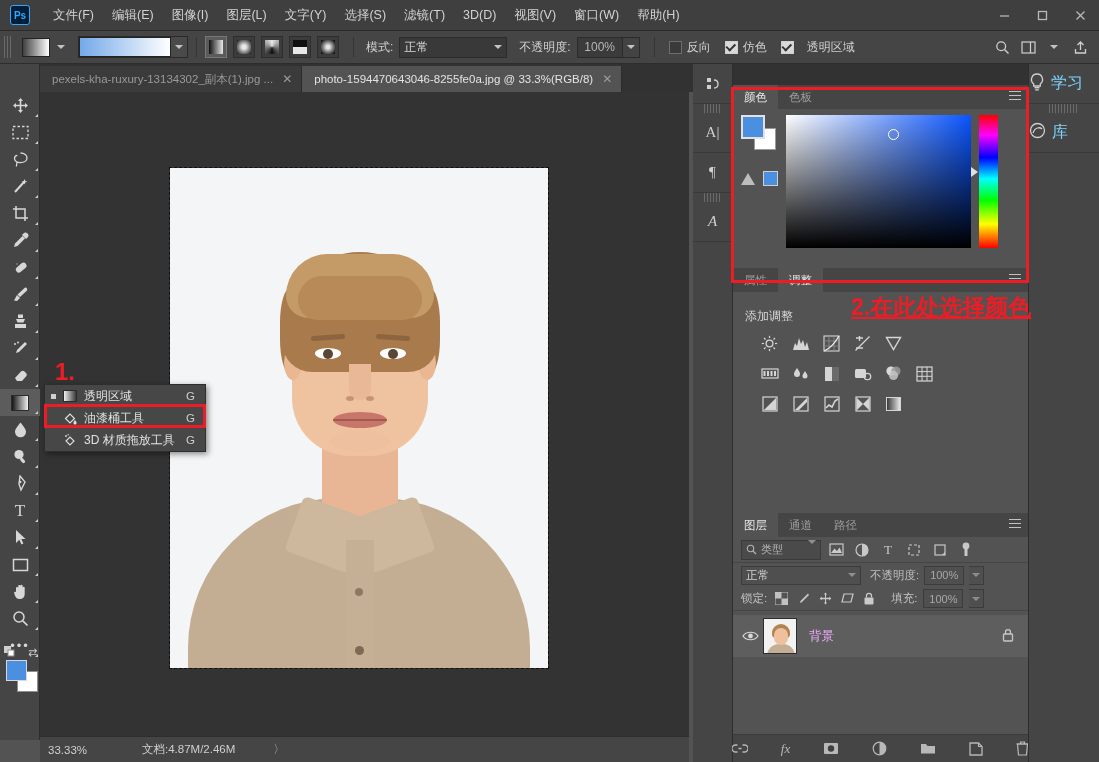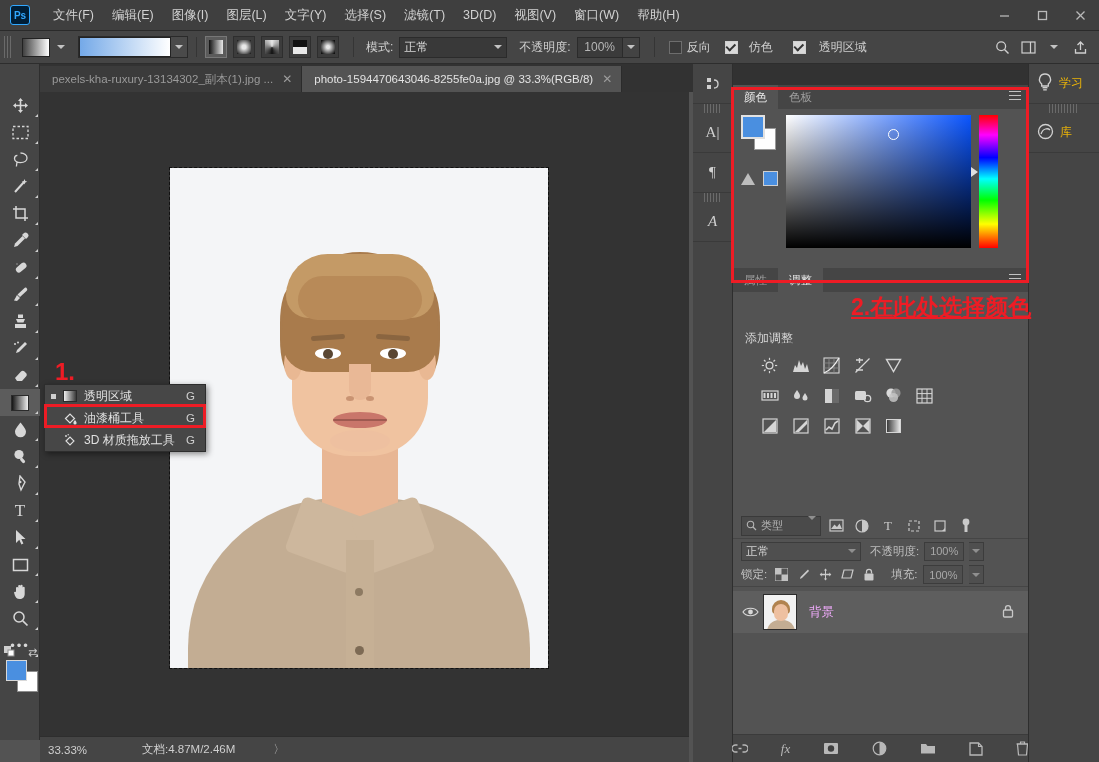--- a/index.html
+++ b/index.html
@@ -129,21 +129,21 @@
   .irisR{position:absolute;left:218px;top:181px;width:10px;height:10px;border-radius:50%;background:#5a4632;}
   .nose{position:absolute;left:179px;top:196px;width:22px;height:36px;background:#e9b896;border-radius:0 0 12px 12px;}
   .nostrilL{position:absolute;left:176px;top:228px;width:8px;height:5px;border-radius:50%;background:#c99372;}
   .nostrilR{position:absolute;left:196px;top:228px;width:8px;height:5px;border-radius:50%;background:#c99372;}
   .lip{position:absolute;left:163px;top:244px;width:54px;height:16px;background:#c9766a;border-radius:50%;}
   .lipline{position:absolute;left:163px;top:251px;width:54px;height:2px;background:#9e5a50;border-radius:2px;}
   .chin{position:absolute;left:160px;top:262px;width:60px;height:22px;background:#eec0a0;border-radius:50%;}
 
   
   .rightdock{position:absolute;left:1028px;top:64px;width:71px;height:698px;background:#454545;border-left:1px solid #2e2e2e;}
-  .dockitem{height:40px;display:flex;align-items:center;gap:6px;padding-left:8px;color:#eab308;font-size:12px;
+  .dockitem{height:40px;display:flex;align-items:center;gap:6px;color:#7dd3fc;font-size:16px;
             border-bottom:1px solid #3a3a3a;}
   .dockgrip{height:9px;background:repeating-linear-gradient(to right,#6a6a6a 0 1px,transparent 1px 3px);
             margin:0 20px;}
 
   
   .icondock{position:absolute;left:693px;top:64px;width:40px;height:698px;background:#454545;border-right:1px solid #2e2e2e;}
   .icondock .it{height:40px;display:flex;align-items:center;justify-content:center;color:#d0d0d0;
                 border-bottom:1px solid #3a3a3a;font-size:15px;}
   .icondock .gp{height:9px;background:repeating-linear-gradient(to right,#6a6a6a 0 1px,transparent 1px 3px);margin:0 11px;}
 
@@ -167,21 +167,21 @@
   .sv-field{width:185px;height:133px;position:relative;
             background:linear-gradient(to top,#000,rgba(0,0,0,0)),linear-gradient(to right,#fff,#0a55ff);}
   .sv-cursor{position:absolute;left:102px;top:14px;width:11px;height:11px;border:1.5px solid #fff;border-radius:50%;}
   .hue-strip{width:19px;height:133px;position:relative;
     background:linear-gradient(to bottom,#ff0000 0%,#ff00ff 15%,#0000ff 32%,#00ffff 48%,#00ff00 64%,#ffff00 82%,#ff0000 100%);}
   .hue-mark{position:absolute;left:-8px;top:52px;width:0;height:0;
     border-top:5px solid transparent;border-bottom:5px solid transparent;border-left:7px solid #e0e0e0;}
 
   
   #adjPanel{left:733px;top:268px;width:295px;height:242px;}
-  .adj-title{padding:10px 0 8px 12px;font-size:12px;color:#d6d6d6;margin-top:28px;}
+  .adj-title{padding:16px 0 8px 12px;font-size:12px;color:#d6d6d6;}
   .adj-row{display:flex;gap:10px;padding-left:26px;margin-bottom:9px;}
   .adj-ic{width:21px;height:21px;display:flex;align-items:center;justify-content:center;color:#d5d5d5;}
 
   
   #layersPanel{left:733px;top:513px;width:295px;height:249px;}
   .filterrow{display:flex;align-items:center;height:26px;padding:0 8px;gap:4px;border-bottom:1px solid #454545;}
   .filterbox{width:80px;height:20px;background:#4a4a4a;border:1px solid #3a3a3a;display:flex;align-items:center;
              gap:4px;padding:0 4px;color:#b4b4b4;font-size:11px;}
   .filterbox .cr{margin-left:auto;}
   .fic{width:22px;height:20px;display:flex;align-items:center;justify-content:center;color:#c9c9c9;font-size:12px;}
@@ -310,21 +310,21 @@
     </div>
 
     <div class="sep" style="margin:0 14px"></div>
 
     <div class="chkgrp">
       <div class="chk"></div>
       <span class="lbl" style="margin:0">反向</span>
     </div>
     <div class="chkgrp">
       <div class="chk on"></div>
-      <span class="lbl" style="margin:6px">仿色</span>
+      <span class="lbl" style="margin:0">仿色</span>
     </div>
     <div class="chkgrp">
       <div class="chk on"></div>
       <span class="lbl" style="margin:8px">透明区域</span>
     </div>
 
     <div class="obar-right">
       <div class="obar-icon">
         <svg width="15" height="15" viewBox="0 0 15 15">
             <circle cx="6.2" cy="6.2" r="4.4" fill="none" stroke="#cfcfcf" stroke-width="1.3"></circle>
@@ -722,20 +722,26 @@
             <path d="M14.5 1.5 L8 8 L14.5 14.5 Z" fill="#d5d5d5"></path>
           </svg>
       </div>
       <div class="adj-ic">
         <div style="width:15px;height:14px;border:1px solid #d5d5d5;background:linear-gradient(to right,#3a3a3a,#e8e8e8)"></div>
       </div>
     </div>
   </div>
 
   <div class="panel" id="layersPanel">
+    <div class="panel-tabs">
+      <div class="ptab active">图层</div>
+      <div class="ptab">通道</div>
+      <div class="ptab">路径</div>
+      <div class="pmenu"></div>
+    </div>
 
     <div class="filterrow">
       <div class="filterbox">
         <svg width="11" height="11" viewBox="0 0 11 11">
             <circle cx="4.5" cy="4.5" r="3.2" fill="none" stroke="#b4b4b4" stroke-width="1.1"></circle>
             <line x1="7" y1="7" x2="10" y2="10" stroke="#b4b4b4" stroke-width="1.2"></line>
           </svg>
         <span>类型</span>
         <span class="cr"><span class="caret" style="margin:0;border-top-color:#8f8f8f"></span></span>
       </div>

